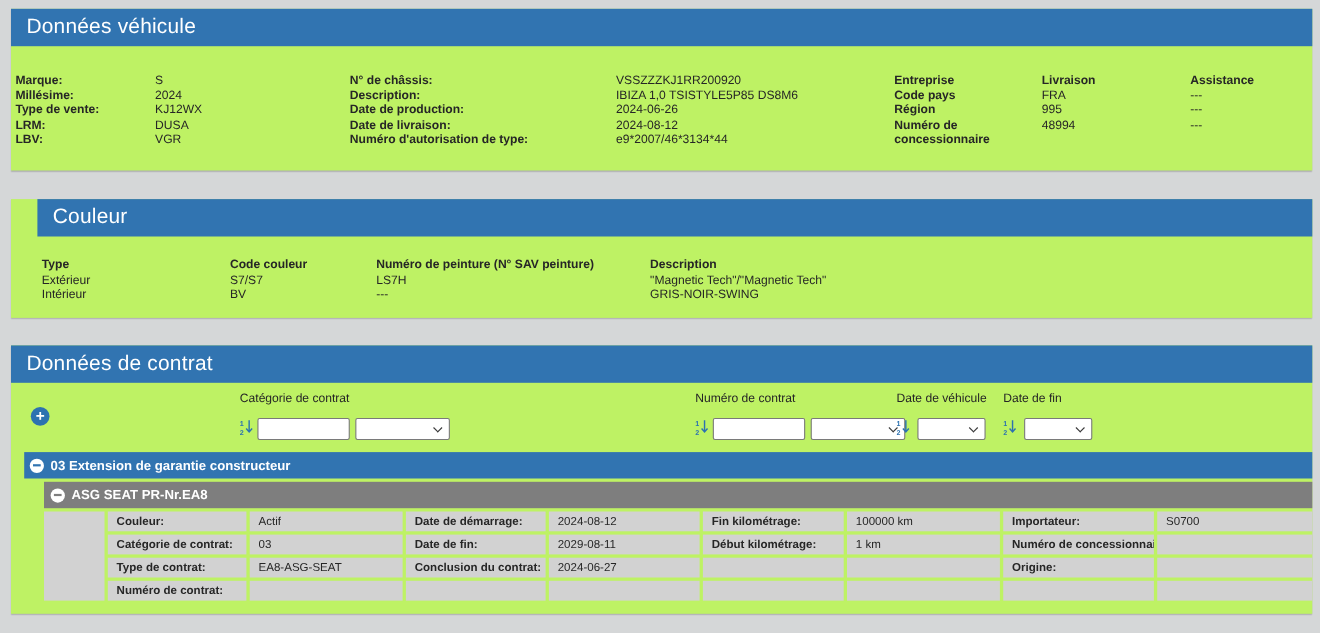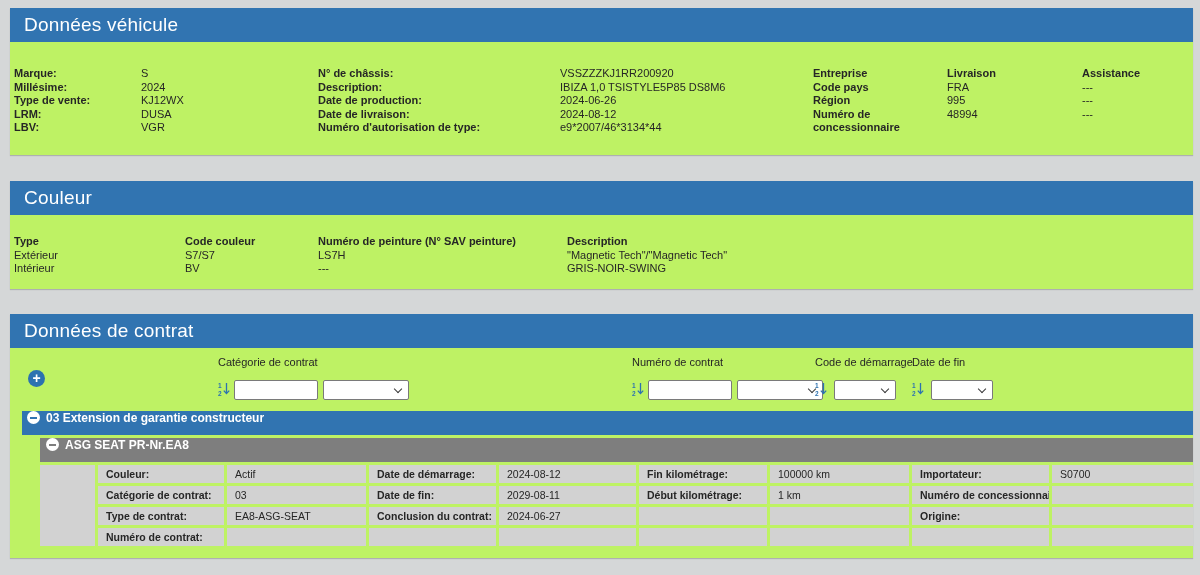--- a/index.html
+++ b/index.html
@@ -36,21 +36,21 @@
   .colA .lbl { display:inline-block; width:127px; }
   .colB { position:absolute; left:308px; top:25px; }
   .colB .lbl { display:inline-block; width:242px; }
   .colC {
     position:absolute; left:803px; top:25px;
     display:grid; grid-template-columns:134px 135px auto;
     line-height:13.5px;
   }
 
   
-  #couleur { margin-top:26px; }
+  #couleur { margin-top:26px;padding-left:24px; }
   .coul-body { position:relative; height:74px; }
   .coul-grid {
     position:absolute; left:4px; top:20px;
     display:grid; grid-template-columns:171px 133px 249px auto;
     line-height:13.5px; white-space:nowrap;
   }
 
   
   #contrats { margin-top:25px; padding-bottom:12px; }
   .filterbar { position:relative; height:63px; }
@@ -79,21 +79,21 @@
   }
   .fselect.w86 { width:86px; }
   .fselect.w62 { width:62px; margin-left:3px; }
   .chev {
     position:absolute; right:7px; top:5px;
     width:6px; height:6px;
     border-right:1.6px solid #3a3a3a; border-bottom:1.6px solid #3a3a3a;
     transform:rotate(45deg);
   }
   .groupbar {
-    height:24px; display:flex; align-items:flex-start;
+    height:24px; display:flex; align-items:center;
     color:#fff; font-weight:bold; font-size:12px;
     cursor:pointer;
   }
   .groupbar.blue { background:#3174b1; margin:0 0 0 12px; padding-left:5px; }
   .groupbar.gray { background:#7e7e7e; margin:3px 0 0 30px; padding-left:6px; }
   .minus-icon {
     width:13px; height:13px; border-radius:50%; background:#fff;
     display:flex; align-items:center; justify-content:center;
     margin-right:6px; flex:0 0 auto;
   }
@@ -211,21 +211,21 @@
             </svg>
         </span>
         <input class="ftext" style="">
         <span class="fselect w86">
             <span class="chev"></span>
           </span>
       </div>
     </div>
 
     <div class="fgroup" style="left:805px">
-      <div class="flabel">Code de démarrage</div>
+      <div class="flabel">Date de véhicule</div>
       <div class="fctrl">
         <span class="sort-icon">
           <svg width="13" height="15" viewBox="0 0 13 15">
               <text x="0" y="6" font-size="6.5" fill="#2c72b0" font-weight="bold">1</text>
               <text x="0" y="14" font-size="6.5" fill="#2c72b0" font-weight="bold">2</text>
               <path d="M8.5 1 V11 M5.8 8.6 L8.5 11.6 L11.2 8.6" stroke="#2c72b0" fill="none" stroke-width="1.3"></path>
             </svg>
         </span>
         <span class="fselect w62">
             <span class="chev"></span>

